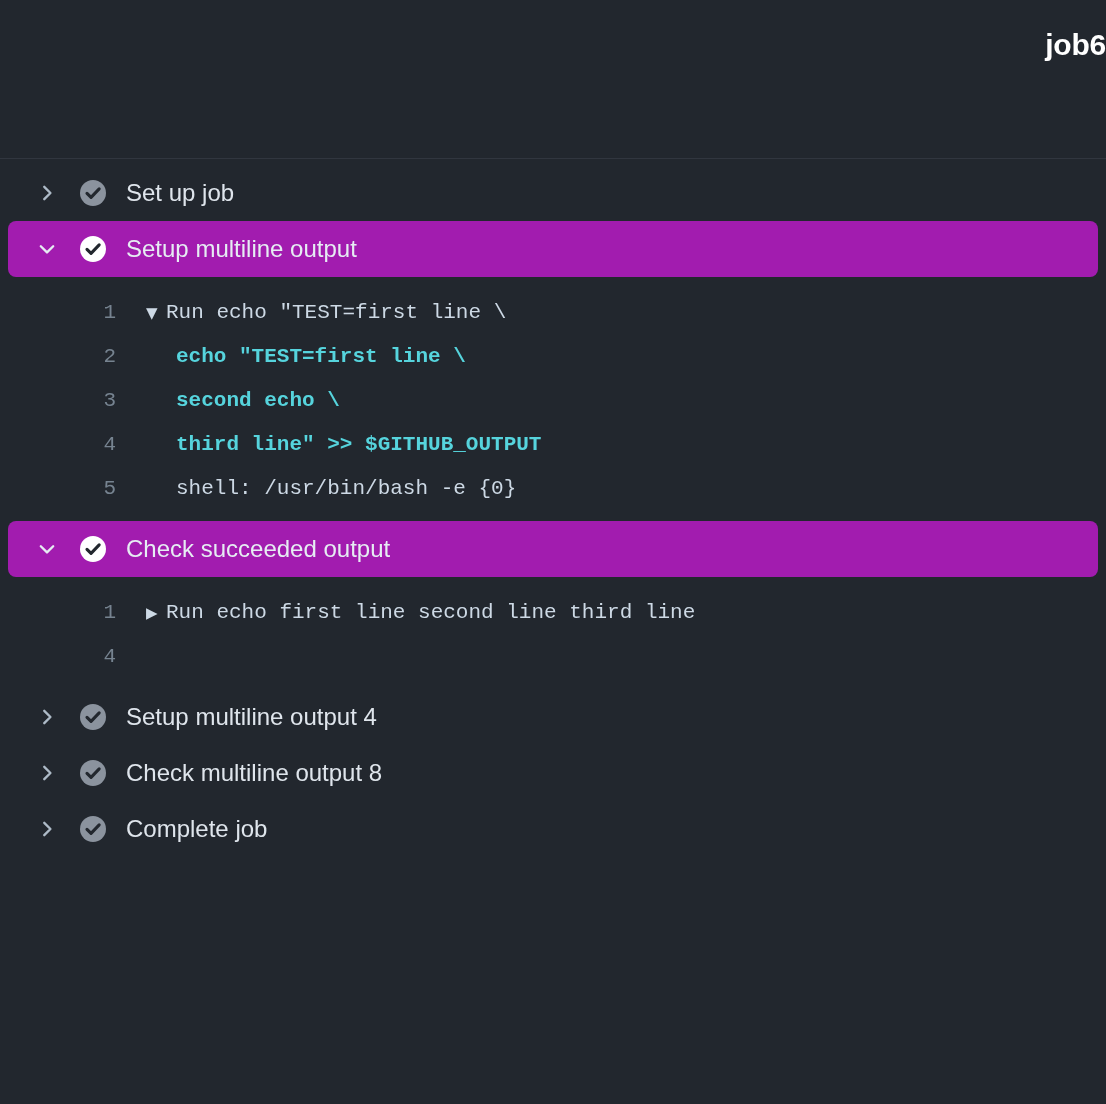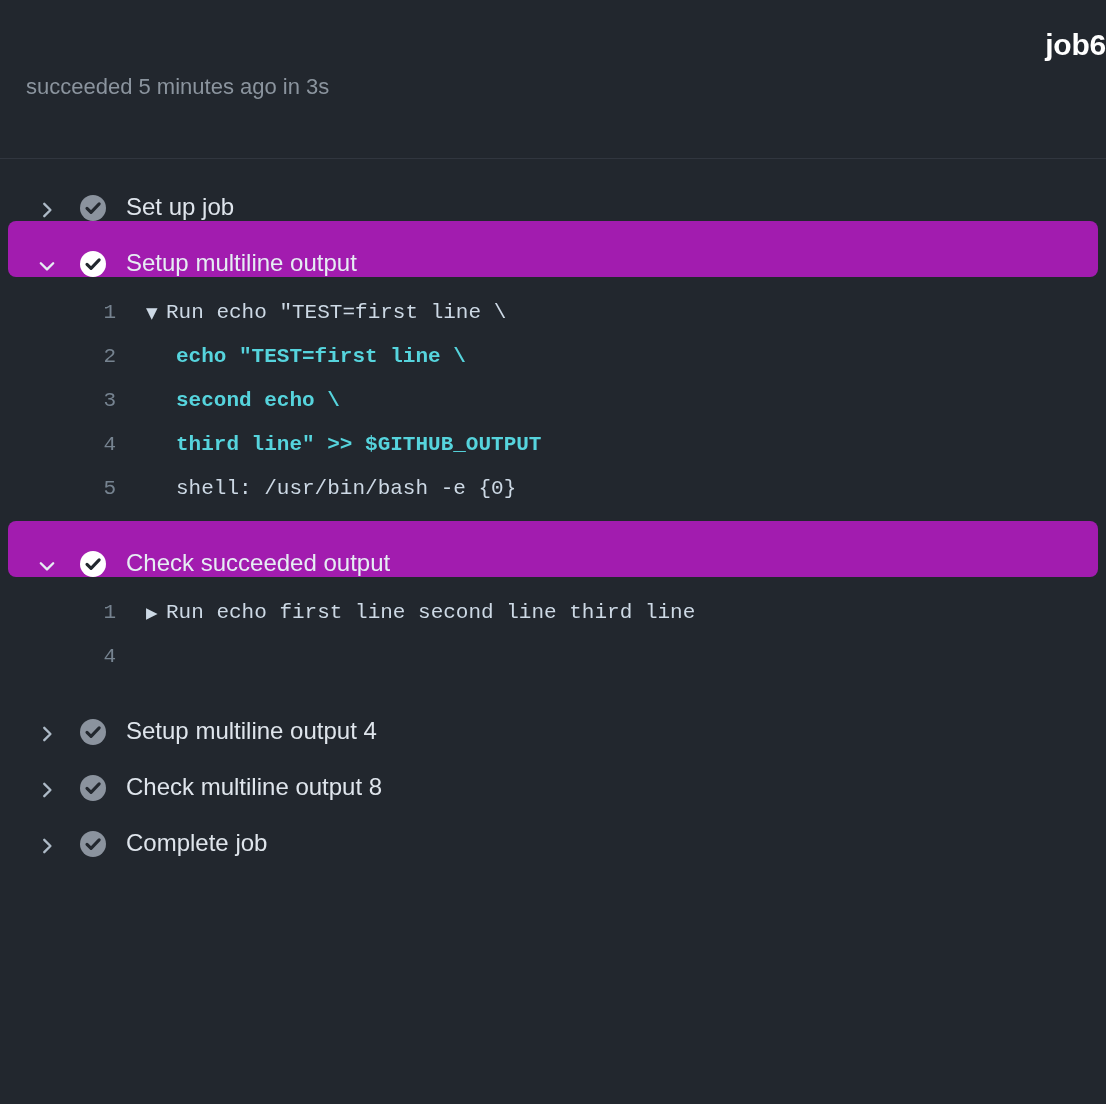--- a/index.html
+++ b/index.html
@@ -41,21 +41,21 @@
 
   
   #steps-list {
     padding-top: 6px;
   }
   .step {
     position: relative;
   }
   .step-header {
     display: flex;
-    align-items: flex-end;
+    align-items: center;
     height: 56px;
     margin: 0 8px;
     padding-left: 28px;
     border-radius: 8px;
     box-sizing: border-box;
     cursor: pointer;
   }
   .step.expanded > .step-header {
     background: #a21caf;
   }
@@ -125,21 +125,20 @@
   .log-indent {
     display: inline-block;
     width: 30px;
   }
 </style>
 </head>
 <body>
 
 <div id="job-header">
   <div id="job-title">job6</div>
-  <div id="job-subtitle">succeeded 5 minutes ago in 3s</div>
 </div>
 
 <div id="steps-list">
     <div class="step collapsed">
       <div class="step-header">
         <span class="chevron">
           <svg viewBox="0 0 16 16" fill="none" xmlns="http://www.w3.org/2000/svg">
             <path d="M6 3.5L10.5 8L6 12.5" stroke="#adbac7" stroke-width="1.7" stroke-linecap="round" stroke-linejoin="round"></path>
           </svg>
         </span>

